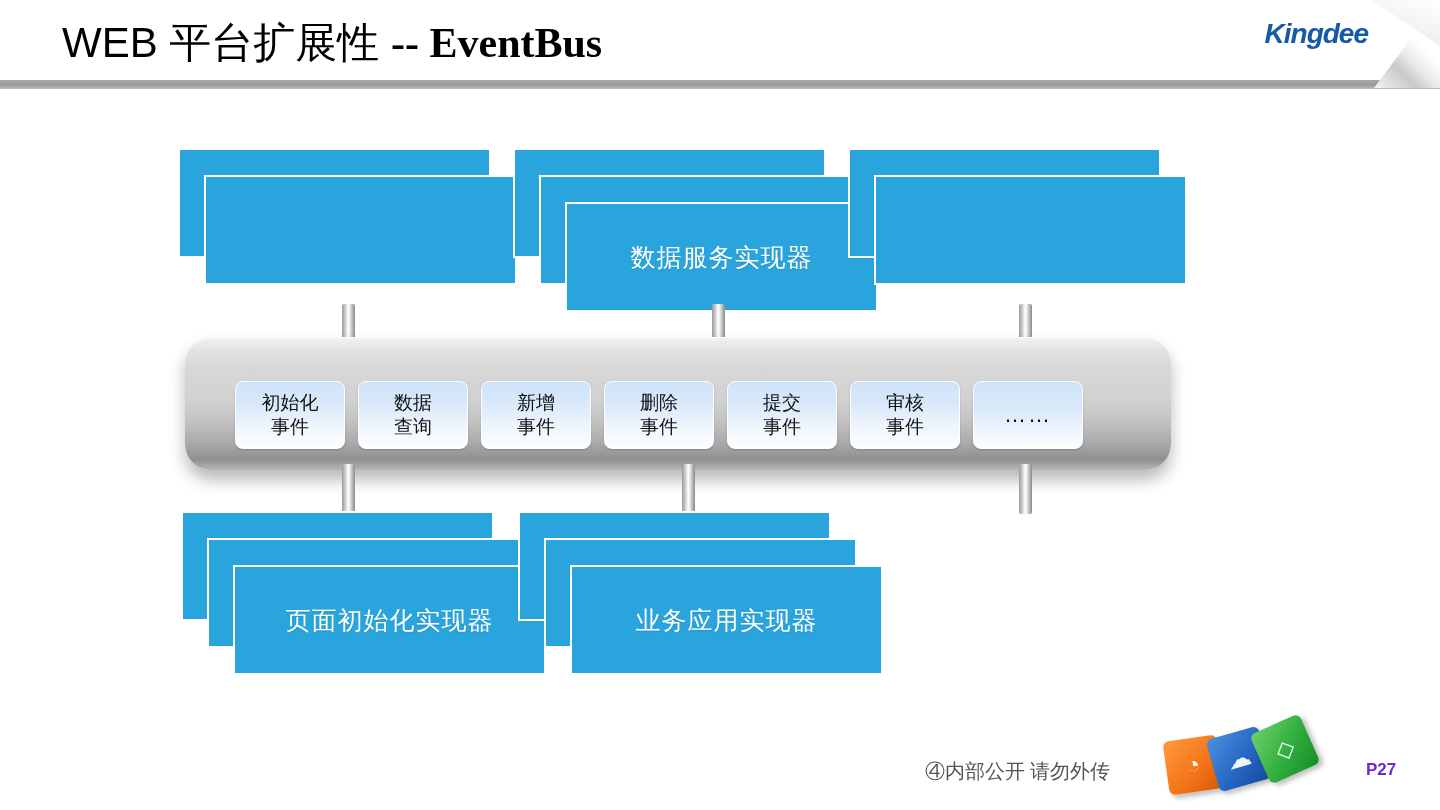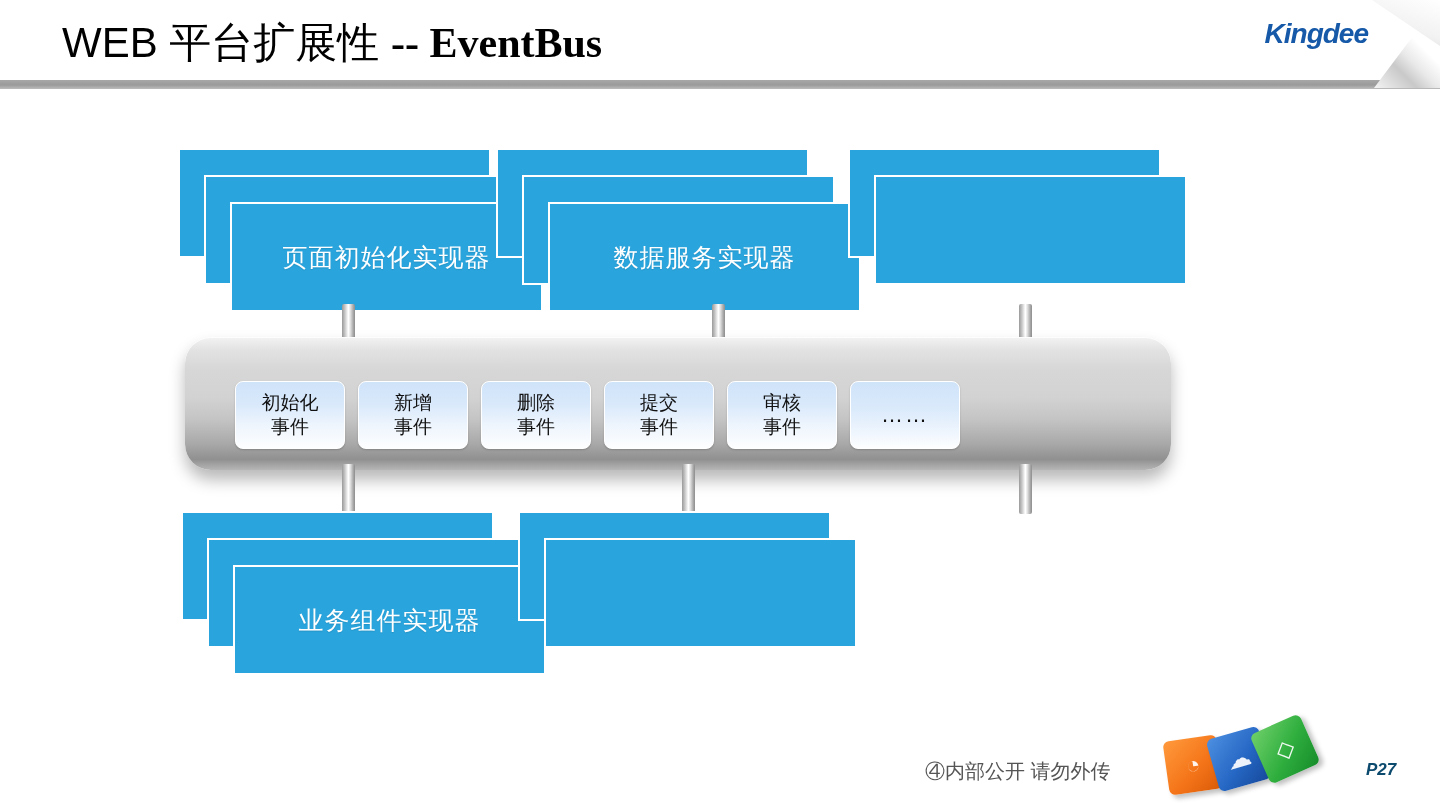--- a/index.html
+++ b/index.html
@@ -102,27 +102,26 @@
   .event-chip.ellipsis{
     background:linear-gradient(180deg,#cfe3f9 0%,#daeafb 40%,#eef5fd 75%,#fdfeff 100%);
     font-size:22px;letter-spacing:2px;
   }
 
   
   #footer{position:absolute;left:0;top:700px;width:1440px;height:110px;}
   #confidential-note{
     position:absolute;left:925px;top:58px;
     font-size:20px;color:#555;white-space:nowrap;
-    font-family:Liberation Sans, sans-serif;
+    font-family:Liberation Serif, serif;
   }
   #page-number{
     position:absolute;left:1366px;top:60px;
-    font-size:17px;font-weight:700;color:#0c4a6e;
-    font-family:"Liberation Sans","DejaVu Sans",sans-serif;
-    font-style:italic;
+    font-size:17px;font-weight:700;color:#6d28d9;
+    font-family:"Liberation Sans","DejaVu Sans",sans-serif;
   }
   #cube-logo{position:absolute;left:1160px;top:18px;width:160px;height:86px;}
   .cube{position:absolute;width:54px;height:54px;border-radius:6px;}
   .cube-glyph{
     position:absolute;inset:0;display:flex;align-items:center;justify-content:center;
     color:rgba(255,255,255,.92);font-size:24px;
   }
   #cube-orange{left:6px;top:20px;transform:rotate(-8deg);
     background:linear-gradient(140deg,#ff9a3c 0%,#f5761a 55%,#d95a06 100%);
     box-shadow:3px 4px 5px rgba(0,0,0,.25);}
@@ -146,26 +145,23 @@
   <div id="brand-logo">Kingdee</div>
   <div id="page-curl"></div>
   <div id="page-curl-fold"></div>
 </div>
 
 <div id="diagram">
 
   <div class="card-stack" style="left:178px;top:56px;">
     <div class="card-layer l1"></div>
     <div class="card-layer l2"></div>
-    <div class="card-layer l3">
-      <span class="card-label">页面初始化实现器</span>
-    </div>
-  </div>
-
-  <div class="card-stack" style="left:496px;top:56px;">
+  </div>
+
+  <div class="card-stack" style="left:513px;top:56px;">
     <div class="card-layer l1"></div>
     <div class="card-layer l2"></div>
     <div class="card-layer l3">
       <span class="card-label">数据服务实现器</span>
     </div>
   </div>
 
   <div class="card-stack" style="left:848px;top:56px;">
     <div class="card-layer l1"></div>
     <div class="card-layer l2"></div>
@@ -175,20 +171,24 @@
   <div class="pipe" style="left:712px;top:212px;height:42px;"></div>
   <div class="pipe" style="left:1019px;top:212px;height:42px;"></div>
 
   <div id="event-bus">
     <div id="event-chip-row">
       <div class="event-chip">
         <span class="ln">初始化</span>
         <span class="ln">事件</span>
       </div>
       <div class="event-chip">
+        <span class="ln">数据</span>
+        <span class="ln">查询</span>
+      </div>
+      <div class="event-chip">
         <span class="ln">新增</span>
         <span class="ln">事件</span>
       </div>
       <div class="event-chip">
         <span class="ln">删除</span>
         <span class="ln">事件</span>
       </div>
       <div class="event-chip">
         <span class="ln">提交</span>
         <span class="ln">事件</span>
@@ -204,27 +204,30 @@
   </div>
 
   <div class="pipe" style="left:342px;top:372px;height:50px;"></div>
   <div class="pipe" style="left:682px;top:372px;height:50px;"></div>
   <div class="pipe" style="left:1019px;top:372px;height:50px;"></div>
 
   <div class="card-stack" style="left:181px;top:419px;">
     <div class="card-layer l1"></div>
     <div class="card-layer l2"></div>
     <div class="card-layer l3">
-      <span class="card-label">业务组件实现器</span>
+      <span class="card-label">页面初始化实现器</span>
     </div>
   </div>
 
   <div class="card-stack" style="left:518px;top:419px;">
     <div class="card-layer l1"></div>
     <div class="card-layer l2"></div>
+    <div class="card-layer l3">
+      <span class="card-label">业务应用实现器</span>
+    </div>
   </div>
 
 
 </div>
 
 <div id="footer">
   <div id="confidential-note">④内部公开 请勿外传</div>
 
   <div id="cube-logo">
     <div class="cube" id="cube-orange">

